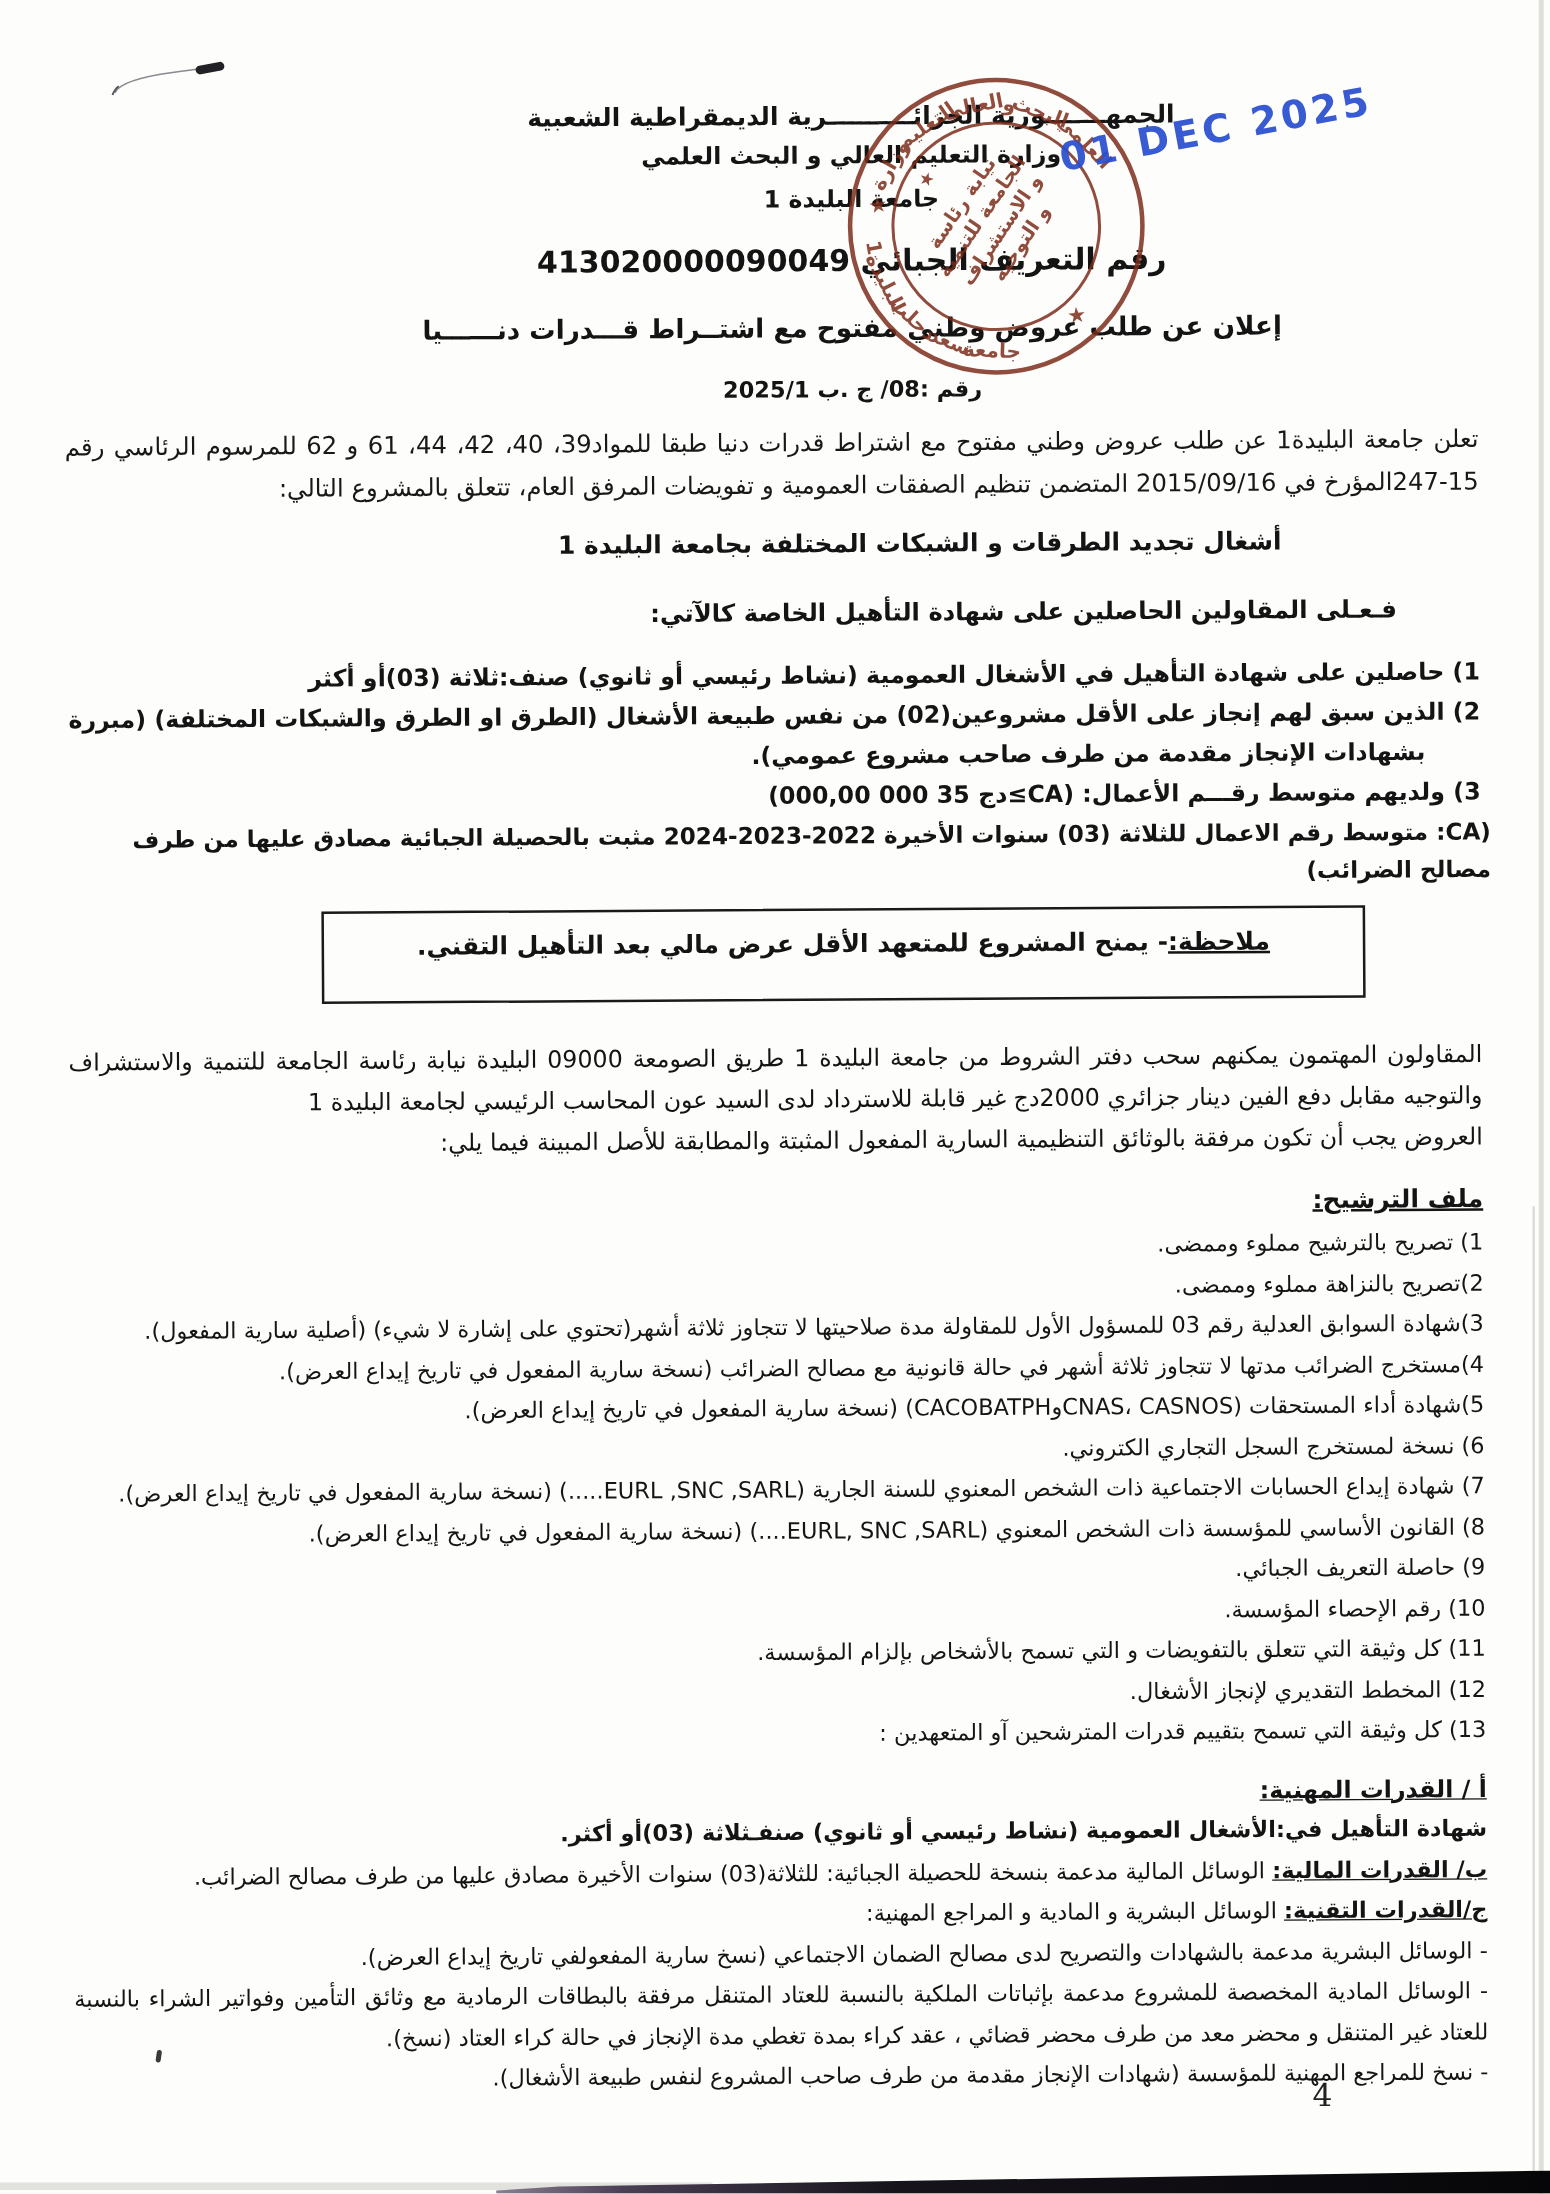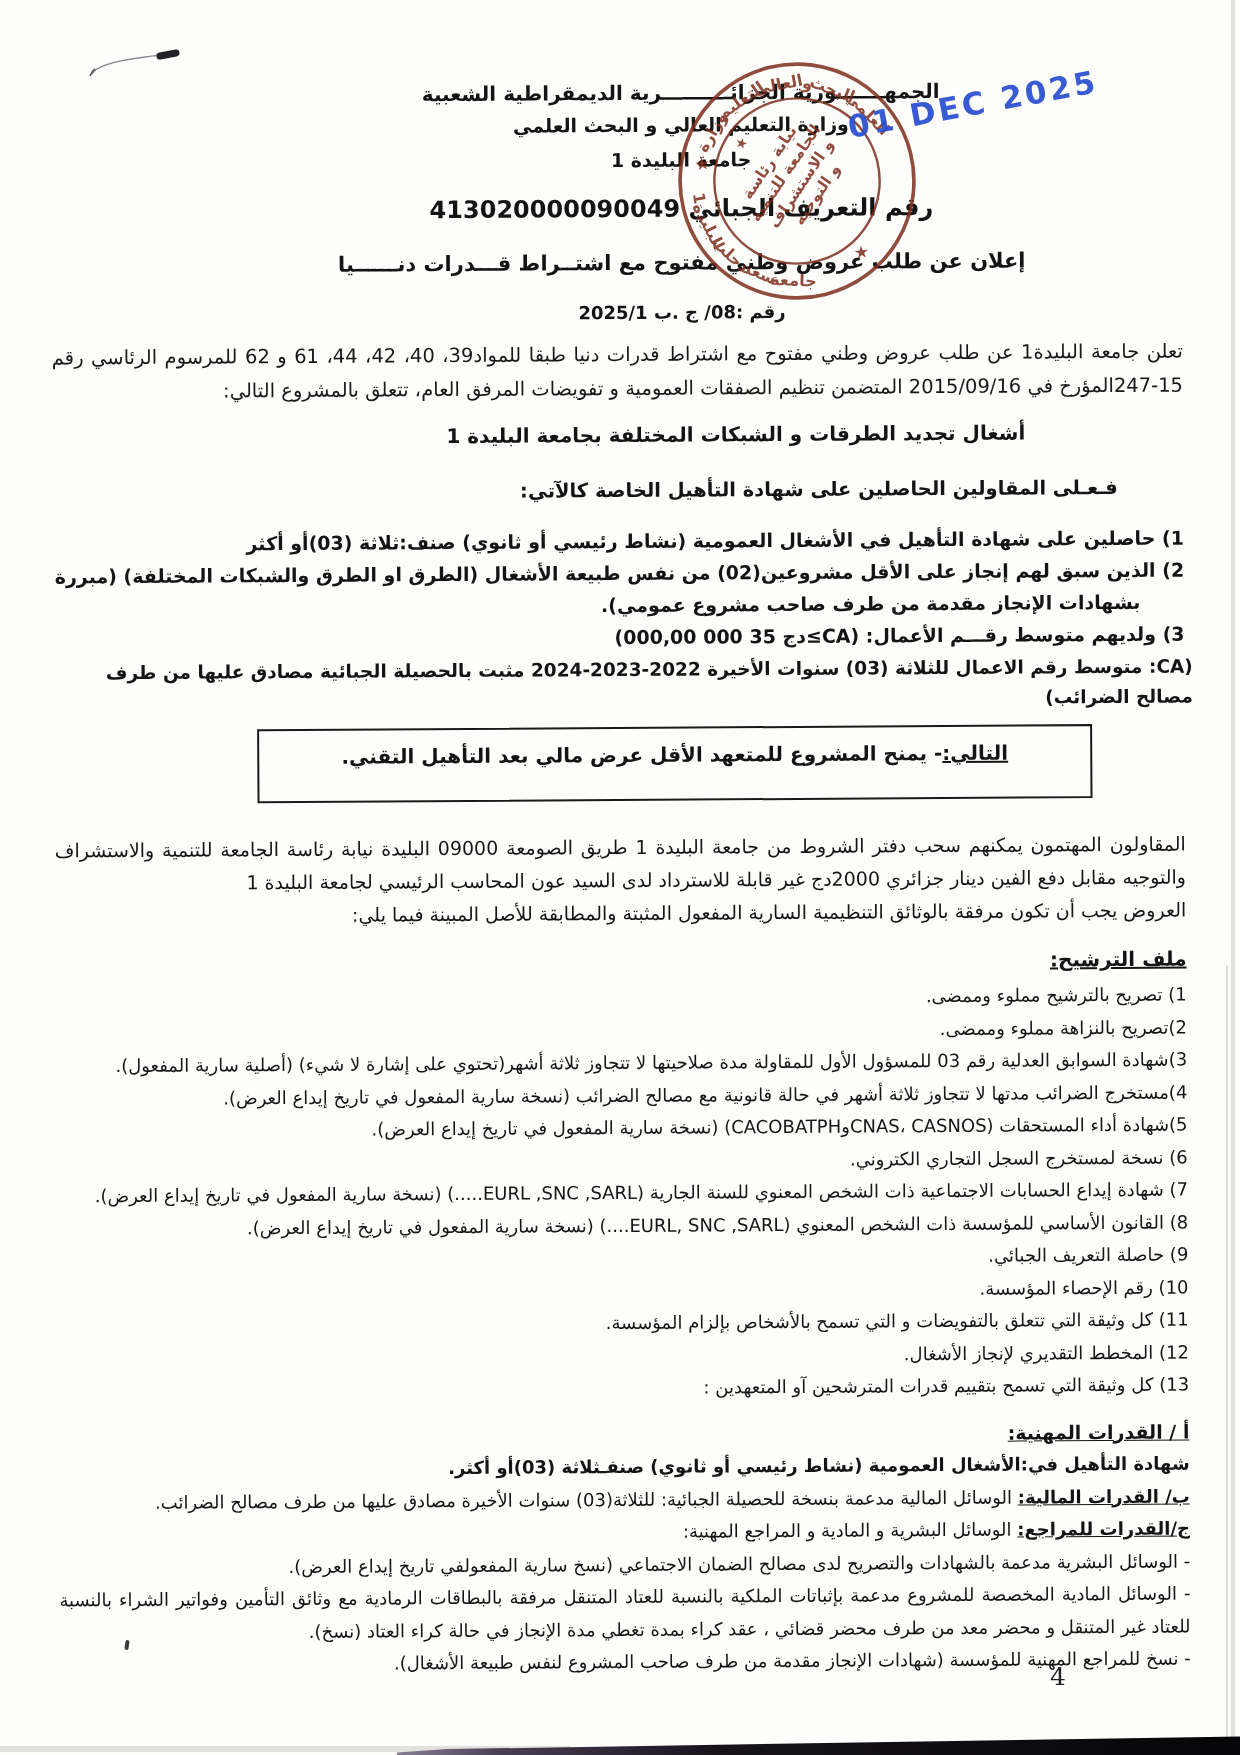--- a/index.html
+++ b/index.html
@@ -99,21 +99,21 @@
 
     <div class="conds">
       <div class="cond">1)   حاصلين على شهادة التأهيل في الأشغال العمومية (نشاط رئيسي أو ثانوي) صنف:ثلاثة (03)أو أكثر</div>
       <div class="cond">2)   الذين سبق لهم إنجاز على الأقل مشروعين(02)  من نفس طبيعة الأشغال (الطرق او الطرق والشبكات المختلفة) (مبررة بشهادات الإنجاز مقدمة من طرف صاحب مشروع عمومي).</div>
       <div class="cond"><span>3) ولديهم متوسط رقـــم الأعمال:  </span><span class="ca-val" dir="ltr">(دج 35 000 000,00≤CA)</span></div>
     </div>
 
     <div class="ca-note">(CA: متوسط رقم الاعمال للثلاثة (03) سنوات الأخيرة 2022-2023-2024 مثبت بالحصيلة الجبائية مصادق عليها من طرف مصالح الضرائب)</div>
 
     <div class="notebox">
-      <span class="nlbl">التالي:</span><span>- يمنح المشروع للمتعهد الأقل عرض مالي بعد التأهيل التقني.</span>
+      <span class="nlbl">ملاحظة:</span><span>- يمنح المشروع للمتعهد الأقل عرض مالي بعد التأهيل التقني.</span>
     </div>
 
     <div class="para">المقاولون المهتمون يمكنهم سحب دفتر الشروط من جامعة البليدة 1 طريق الصومعة 09000 البليدة نيابة رئاسة الجامعة للتنمية والاستشراف والتوجيه  مقابل دفع الفين دينار جزائري 2000دج غير قابلة للاسترداد لدى السيد عون المحاسب الرئيسي لجامعة البليدة 1</div>
     <div class="para2">العروض يجب أن تكون مرفقة بالوثائق التنظيمية السارية المفعول المثبتة والمطابقة للأصل المبينة فيما يلي:</div>
 
     <div class="sec-h">ملف الترشيح:</div>
 
     <div class="dlist">
       <div>1) تصريح بالترشيح مملوء وممضى.</div>
       <div>2)تصريح بالنزاهة مملوء وممضى.</div>
@@ -127,21 +127,21 @@
       <div>10) رقم الإحصاء المؤسسة.</div>
       <div>11) كل وثيقة التي تتعلق بالتفويضات و التي تسمح بالأشخاص بإلزام المؤسسة.</div>
       <div>12) المخطط التقديري لإنجاز الأشغال.</div>
       <div>13) كل وثيقة التي تسمح بتقييم قدرات المترشحين آو المتعهدين :</div>
     </div>
 
     <div class="caps">
       <div class="h b">أ / القدرات المهنية:</div>
       <div class="b">شهادة التأهيل في:الأشغال العمومية (نشاط رئيسي أو ثانوي) صنفـثلاثة (03)أو أكثر.</div>
       <div><span class="lblu">ب/ القدرات المالية:</span><span> الوسائل المالية مدعمة بنسخة للحصيلة الجبائية: للثلاثة(03) سنوات الأخيرة مصادق عليها من طرف مصالح الضرائب.</span></div>
-      <div><span class="lblu">ج/القدرات للمراجع:</span><span>  الوسائل البشرية و المادية و المراجع المهنية:</span></div>
+      <div><span class="lblu">ج/القدرات التقنية:</span><span>  الوسائل البشرية و المادية و المراجع المهنية:</span></div>
       <div class="bullets">
         <div>- الوسائل البشرية مدعمة بالشهادات والتصريح لدى مصالح الضمان الاجتماعي (نسخ سارية المفعولفي تاريخ إيداع العرض).</div>
         <div>- الوسائل المادية المخصصة للمشروع مدعمة بإثباتات الملكية بالنسبة للعتاد المتنقل مرفقة بالبطاقات الرمادية مع  وثائق التأمين وفواتير الشراء بالنسبة للعتاد غير المتنقل و محضر معد من طرف محضر قضائي ، عقد كراء بمدة تغطي مدة الإنجاز في حالة كراء العتاد (نسخ).</div>
         <div>- نسخ للمراجع المهنية للمؤسسة (شهادات الإنجاز مقدمة من طرف صاحب المشروع لنفس طبيعة الأشغال).</div>
       </div>
     </div>
 
   </div>
 
   <svg class="stamp" viewBox="0 0 252 252">

